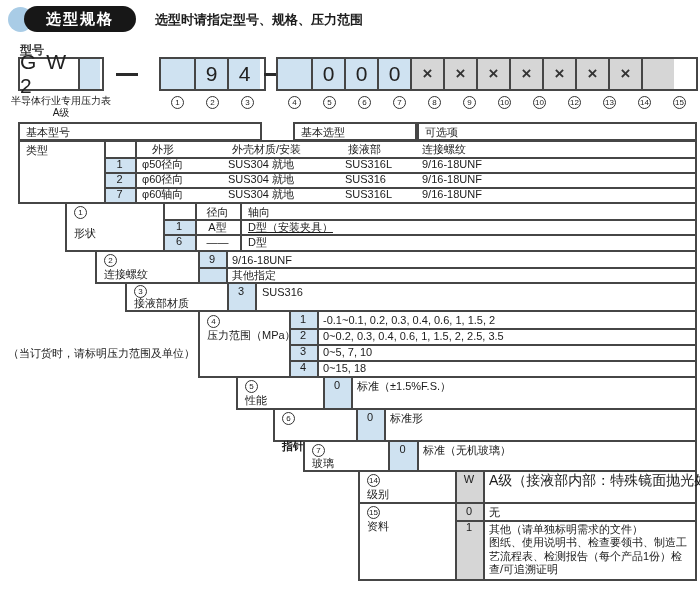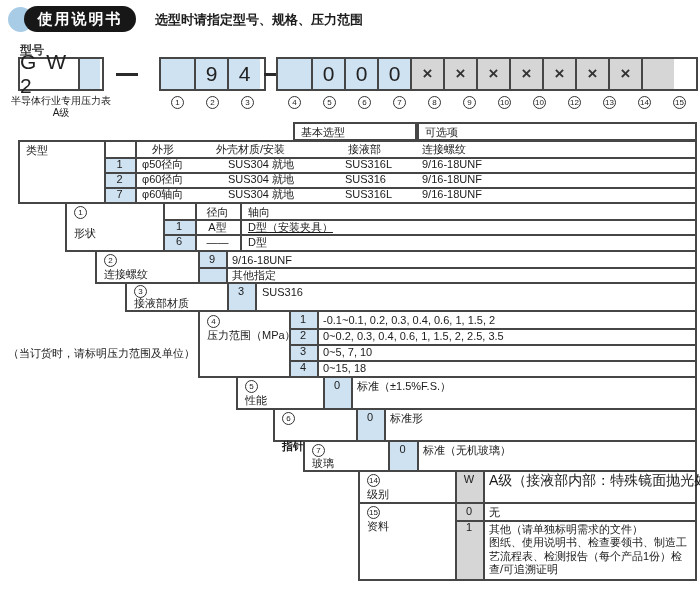--- a/index.html
+++ b/index.html
@@ -26,21 +26,21 @@
   .badge-pill{position:absolute;background:#171717;border-radius:13px;display:flex;align-items:center;justify-content:center;color:#fff;font-weight:bold;font-size:15px;letter-spacing:2px;}
   .hdrbox{position:absolute;border:2px solid #464646;box-sizing:border-box;font-size:11px;line-height:15px;padding:1px 0 0 6px;background:#fff;}
 </style>
 </head>
 <body>
 
 <div id="canvas">
 
   <div class="badge-circle" style="left:8px;top:7px;width:25px;height:25px;"></div>
   <div class="badge-pill" style="left:24px;top:6px;width:112px;height:26px;">
-    <span>使用说明书</span>
+    <span>选型规格</span>
   </div>
   <div class="t" style="left:155px;top:13px;font-size:13px;font-weight:bold;">选型时请指定型号、规格、压力范围</div>
 
   <div class="t" style="left:20px;top:44px;font-size:12px;font-weight:600;color:#333;">型号</div>
 
   <div class="mgroup" style="left:18px;top:57px;width:86px;">
     <div class="mcell first" style="width:58px;letter-spacing:2px;">G W 2</div>
     <div class="mcell blue" style="width:22px;"></div>
   </div>
   <div class="dash" style="left:116px;top:73px;width:22px;"></div>
@@ -95,35 +95,36 @@
   <span class="circ circ-abs" style="left:393px;top:96px;">7</span>
   <span class="circ circ-abs" style="left:428px;top:96px;">8</span>
   <span class="circ circ-abs" style="left:463px;top:96px;">9</span>
   <span class="circ circ-abs" style="left:498px;top:96px;">10</span>
   <span class="circ circ-abs" style="left:533px;top:96px;">10</span>
   <span class="circ circ-abs" style="left:568px;top:96px;">12</span>
   <span class="circ circ-abs" style="left:603px;top:96px;">13</span>
   <span class="circ circ-abs" style="left:638px;top:96px;">14</span>
   <span class="circ circ-abs" style="left:673px;top:96px;">15</span>
 
+  <div class="hdrbox" style="left:18px;top:122px;width:244px;height:19px;">基本型号</div>
   <div class="hdrbox" style="left:293px;top:122px;width:124px;height:19px;">基本选型</div>
   <div class="hdrbox gray" style="left:417px;top:122px;width:280px;height:19px;">可选项</div>
 
   <div class="box" style="left:18px;top:140px;width:679px;height:64px;">
     <div class="fill blue" style="left:84px;top:15px;width:31px;height:15px;">1</div>
     <div class="fill blue" style="left:84px;top:30px;width:31px;height:15px;">2</div>
     <div class="fill blue" style="left:84px;top:45px;width:31px;height:15px;">7</div>
     <div class="vl" style="left:84px;"></div>
     <div class="vl" style="left:115px;"></div>
     <div class="hl" style="left:84px;right:0;top:15px;"></div>
     <div class="hl" style="left:84px;right:0;top:30px;"></div>
     <div class="hl" style="left:84px;right:0;top:45px;"></div>
     <div class="t" style="left:6px;top:2px;">类型</div>
     <div class="t" style="left:132px;top:1px;">外形</div>
-    <div class="t" style="left:196px;top:1px;">外壳材质/安装</div>
+    <div class="t" style="left:212px;top:1px;">外壳材质/安装</div>
     <div class="t" style="left:328px;top:1px;">接液部</div>
     <div class="t" style="left:402px;top:1px;">连接螺纹</div>
     <div class="t" style="left:122px;top:16px;">φ50径向</div>
     <div class="t" style="left:208px;top:16px;">SUS304 就地</div>
     <div class="t" style="left:325px;top:16px;">SUS316L</div>
     <div class="t" style="left:402px;top:16px;">9/16-18UNF</div>
     <div class="t" style="left:122px;top:31px;">φ60径向</div>
     <div class="t" style="left:208px;top:31px;">SUS304 就地</div>
     <div class="t" style="left:325px;top:31px;">SUS316</div>
     <div class="t" style="left:402px;top:31px;">9/16-18UNF</div>

